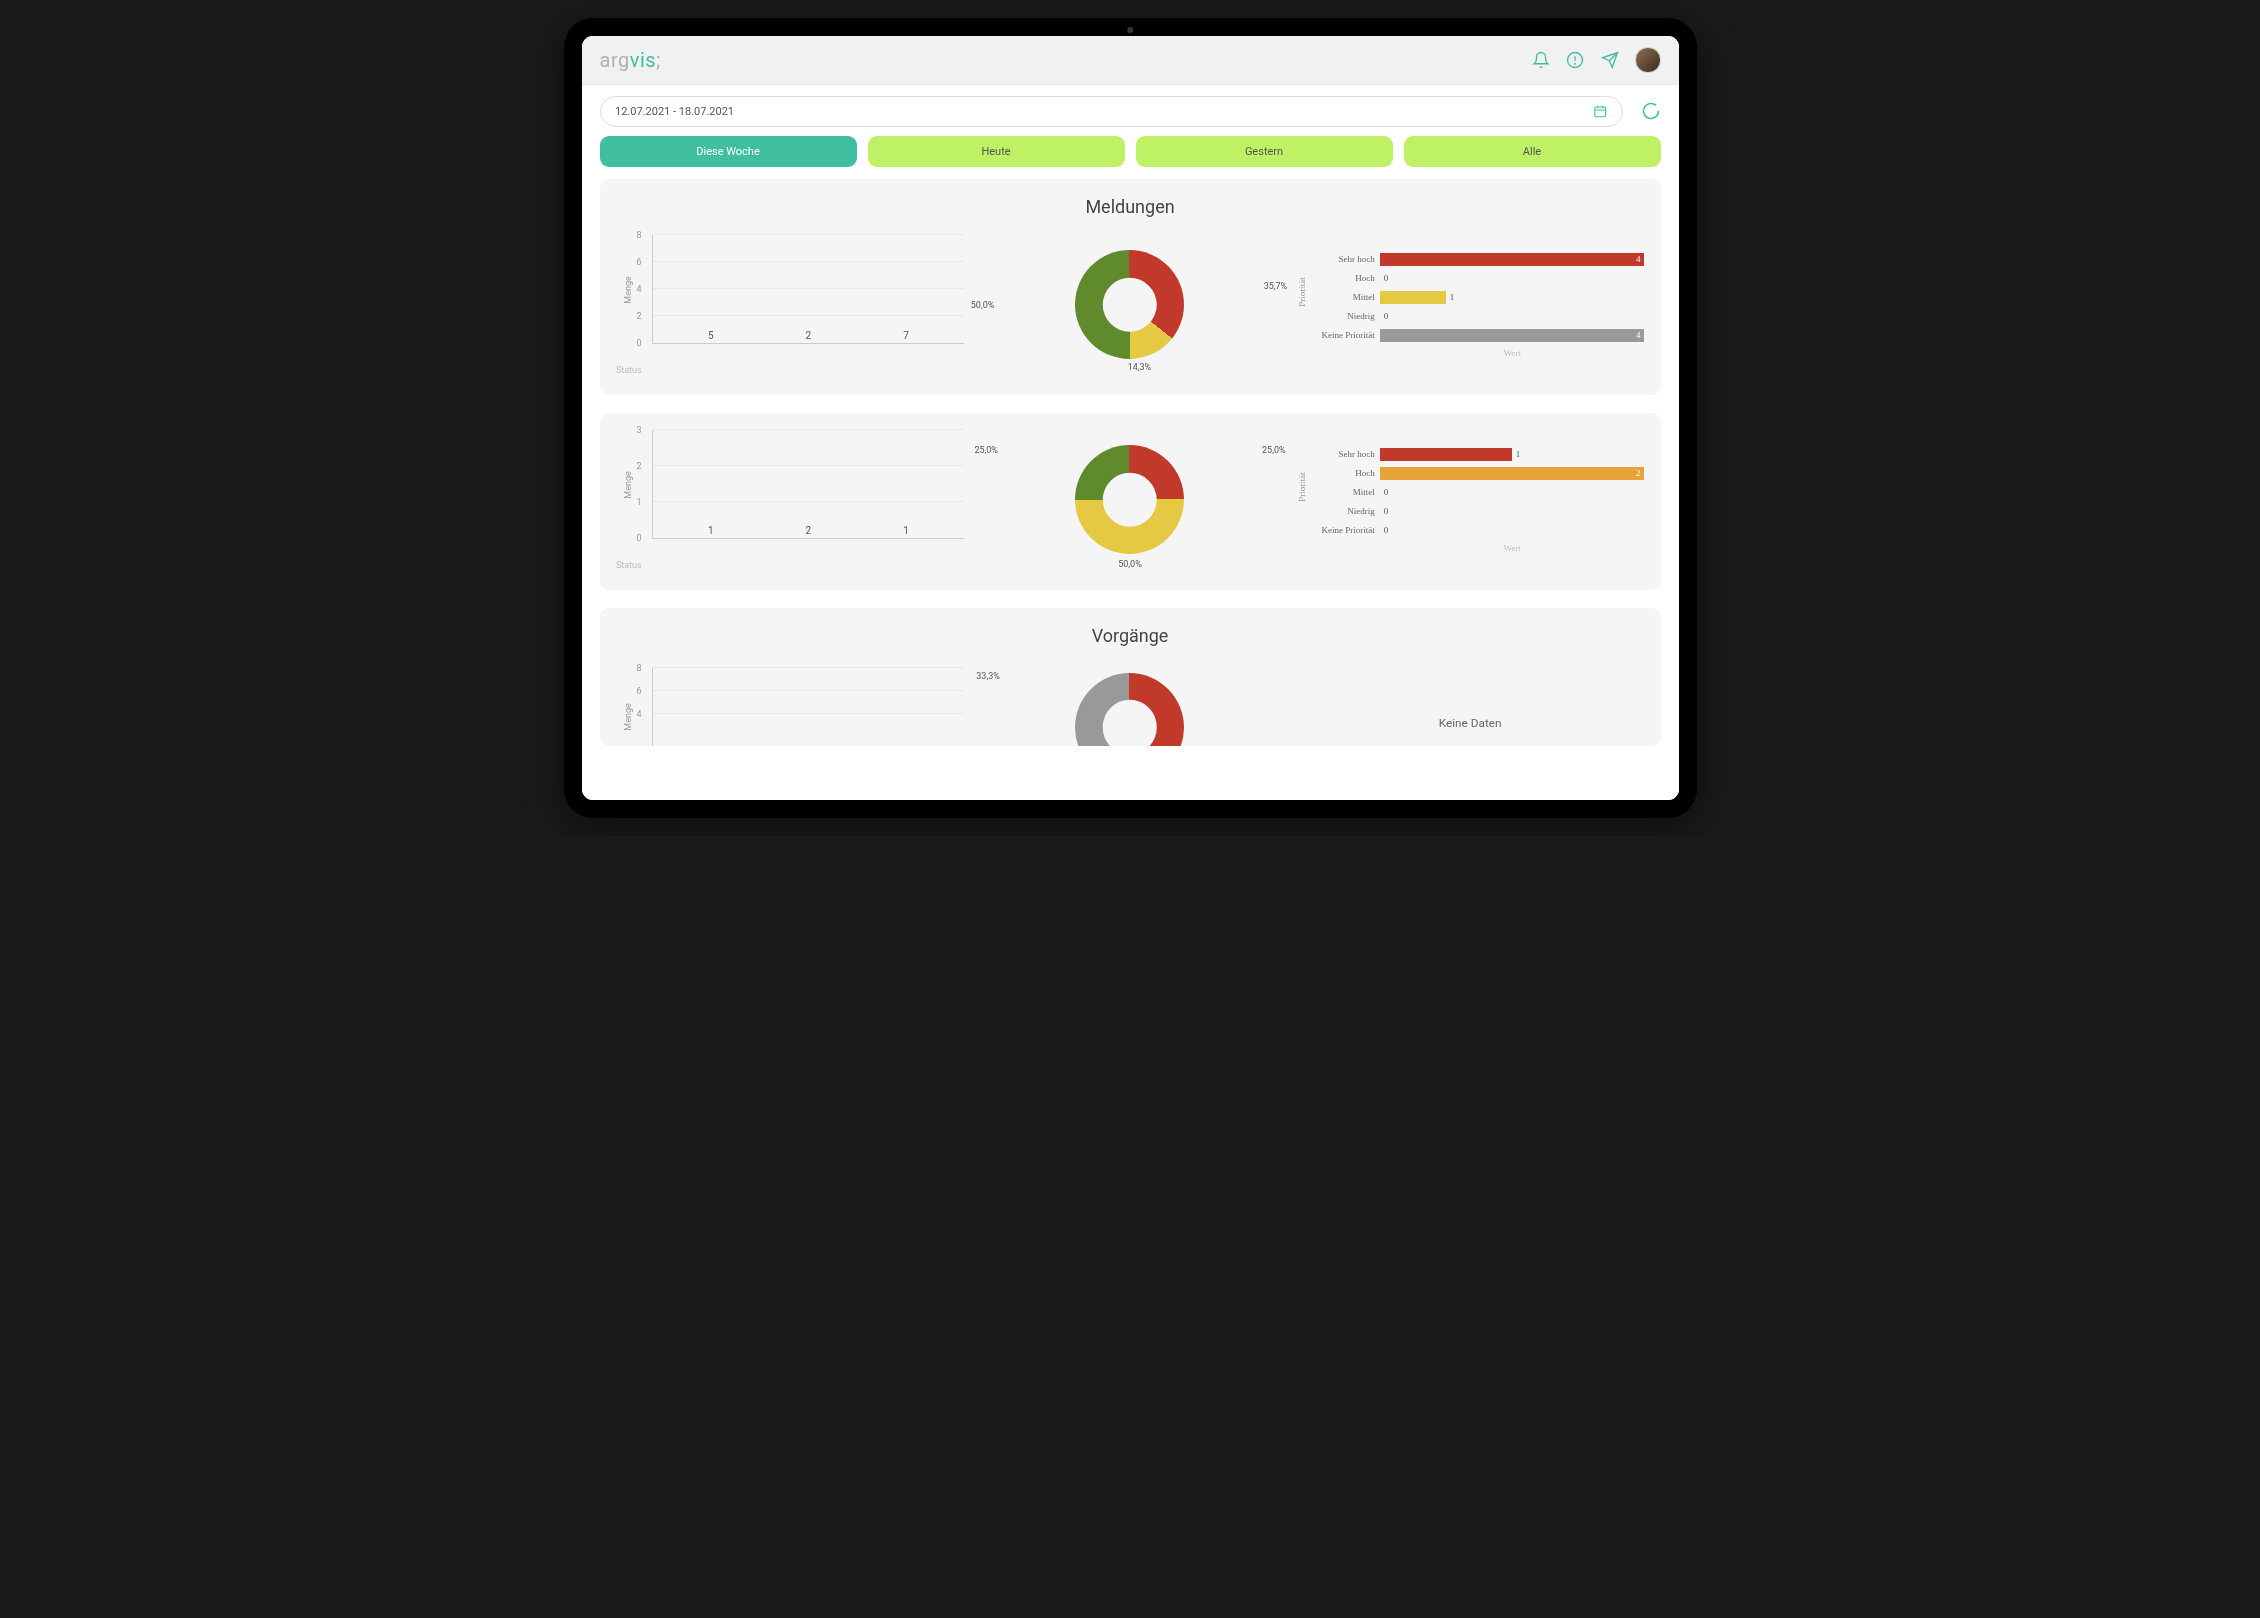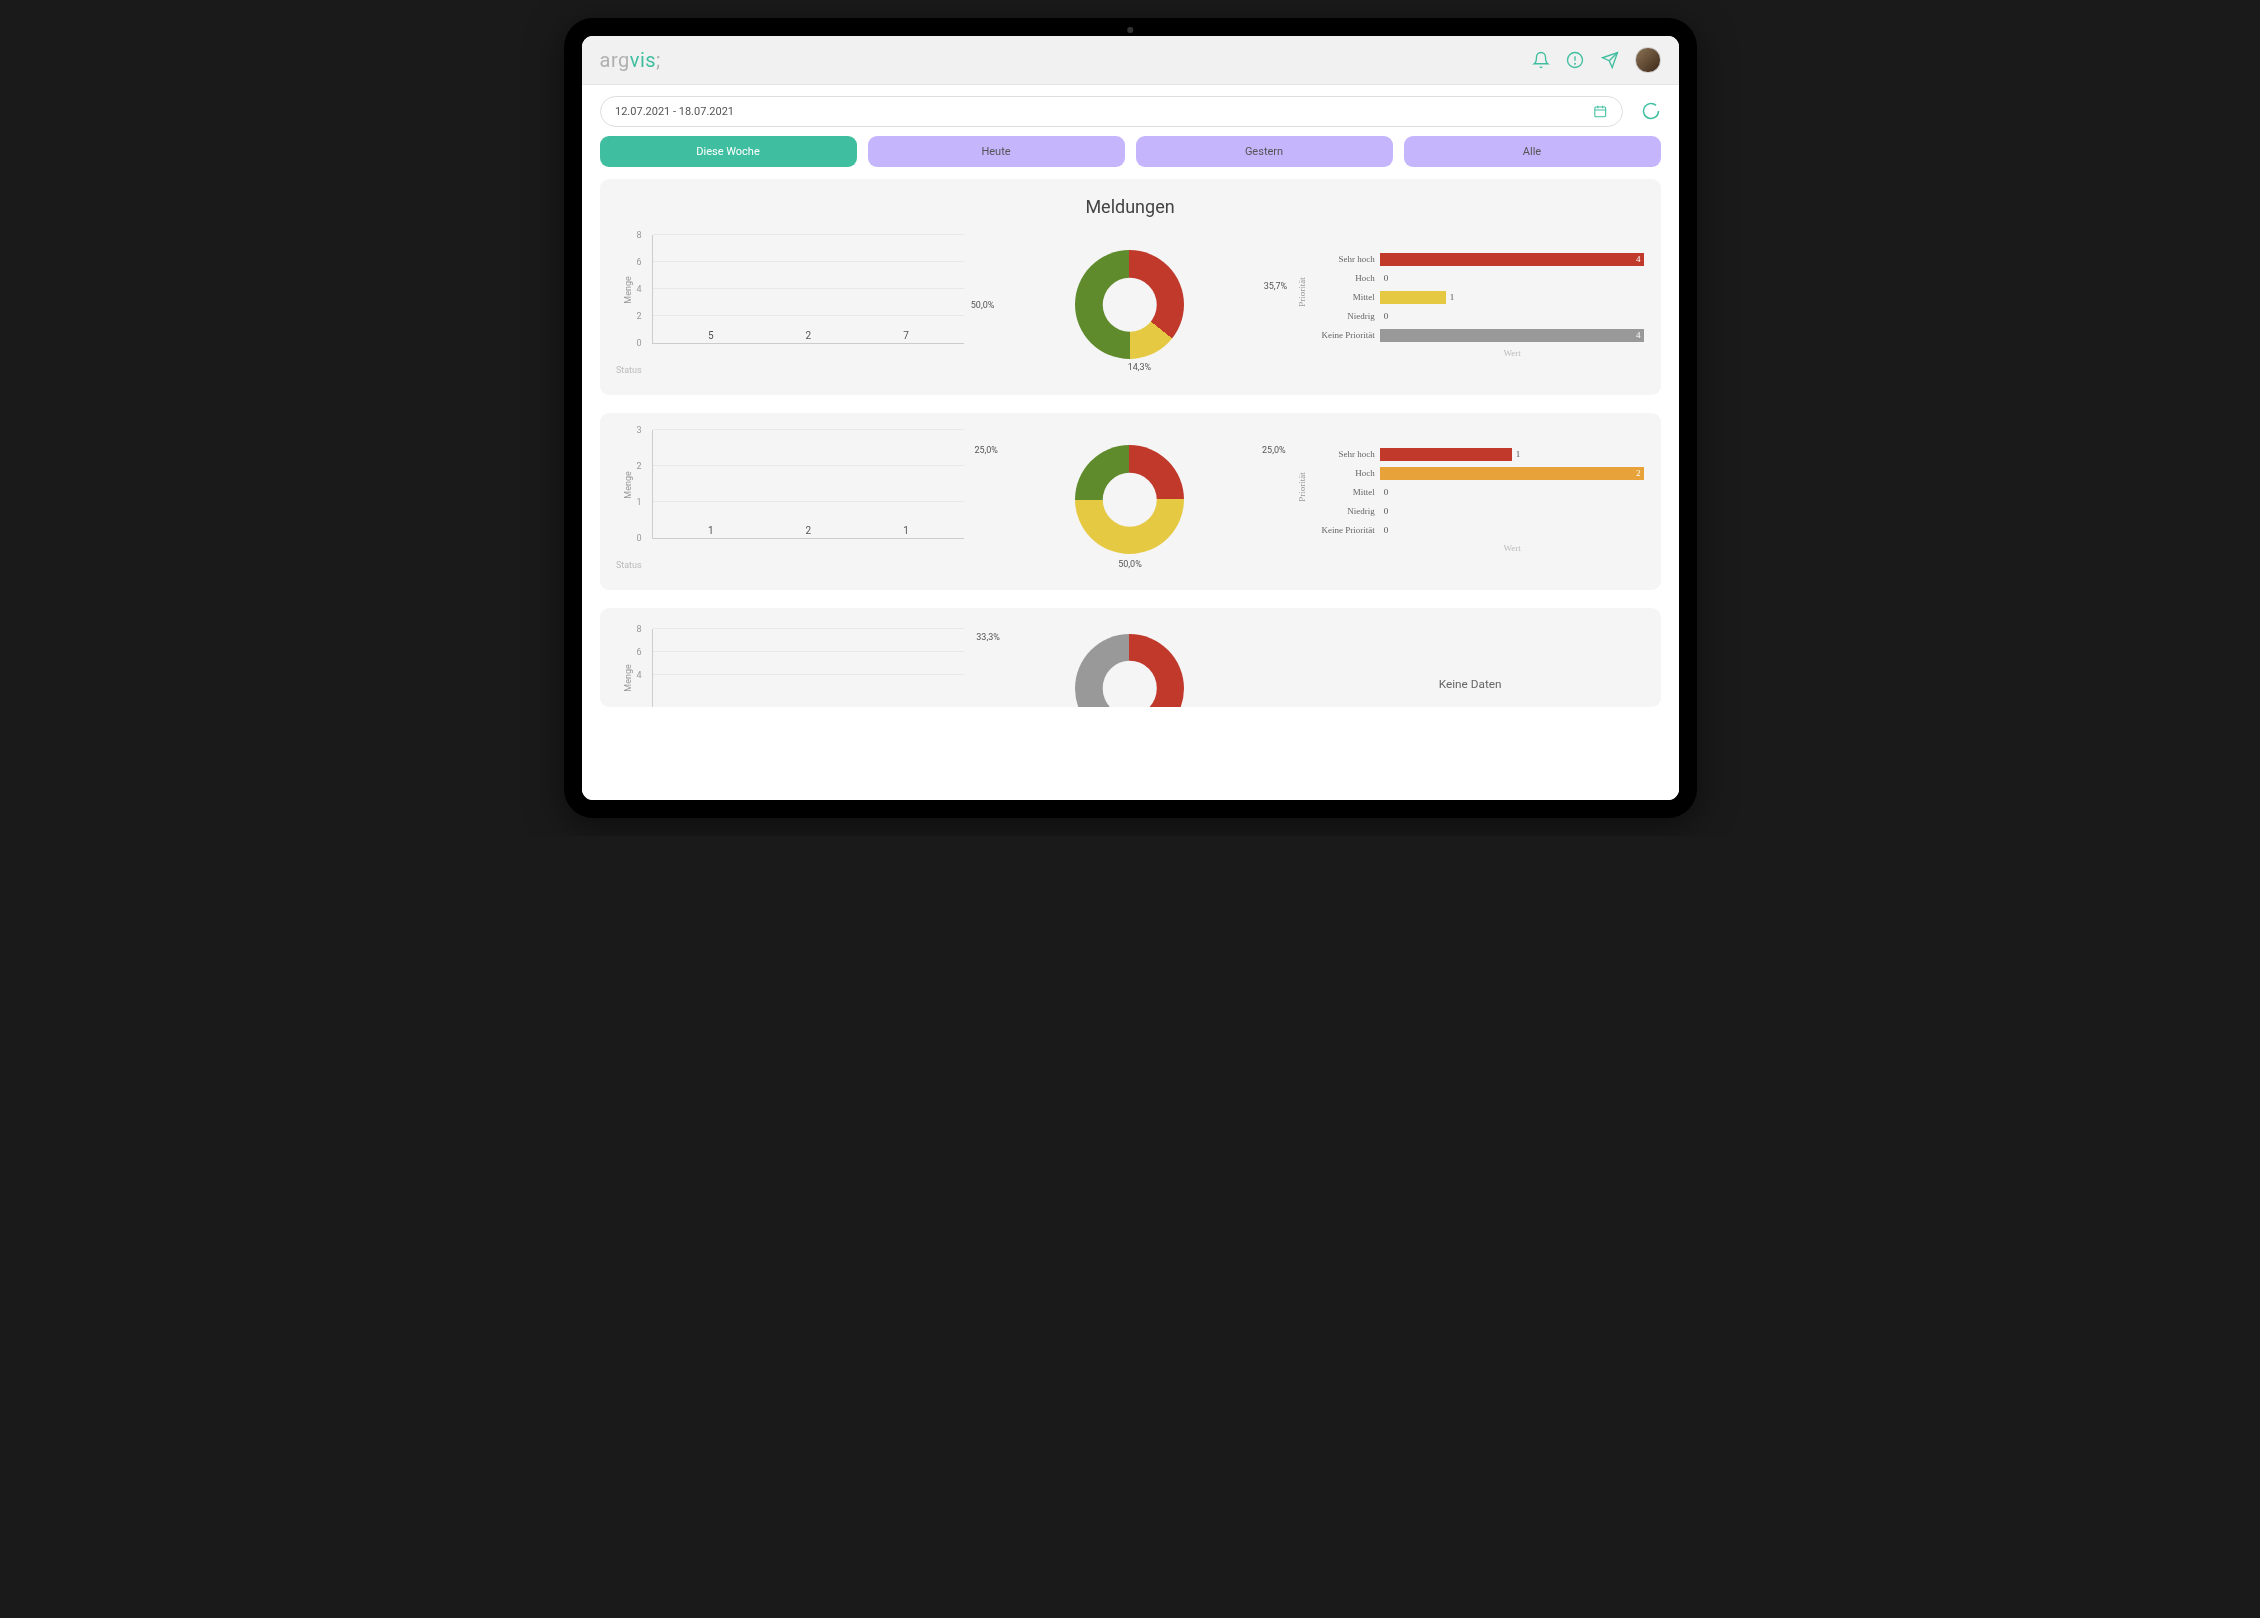--- a/index.html
+++ b/index.html
@@ -78,21 +78,21 @@
   }
   .cal-icon { color:#3fbf9f; width:14.5px; height:14.5px; }
   .refresh-icon { color:#3fbf9f; width:20px; height:20px; cursor:pointer; }
   .tabs { display: flex; gap: 11px; margin-bottom: 12.7px; }
   .tab {
     flex: 1;
     text-align: center;
     padding: 9px 0;
     border-radius: 9px;
     font-size: 11px;
-    background: #c4b5fd;
+    background: #bef264;
     color: #555;
     cursor: pointer;
   }
   .tab.active { background: #3fbf9f; color: #fff; }
   
   .card {
     background: #f5f5f5;
     border-radius: 9px;
     padding: 16.4px 16.4px 20px 16.4px;
     margin-bottom: 18px;
@@ -358,20 +358,21 @@
                 <div class="hbar-track">
                   <div class="hbar-val" style="left:3.6px; right:auto">0</div>
                 </div>
               </div>
             <div class="hbar-xlabel">Wert</div>
           </div>
         </div>
       </div>
 
       <div class="card" style="padding-bottom:0;">
+        <div class="card-title">Vorgänge</div>
         <div class="card-grid" style="overflow:hidden; max-height:82px;">
           <div>
             <div class="barchart" style="height:109px;">
               <div class="bc-ylabel">Menge</div>
               <div class="bc-plot" style="border-bottom:none;">
                 <div class="bc-tick" style="bottom:50%">4</div>
                 <div class="bc-tick" style="bottom:75%">6</div>
                 <div class="bc-tick" style="bottom:100%">8</div>
                 <div class="bc-grid" style="bottom:50%"></div>
                 <div class="bc-grid" style="bottom:75%"></div>

